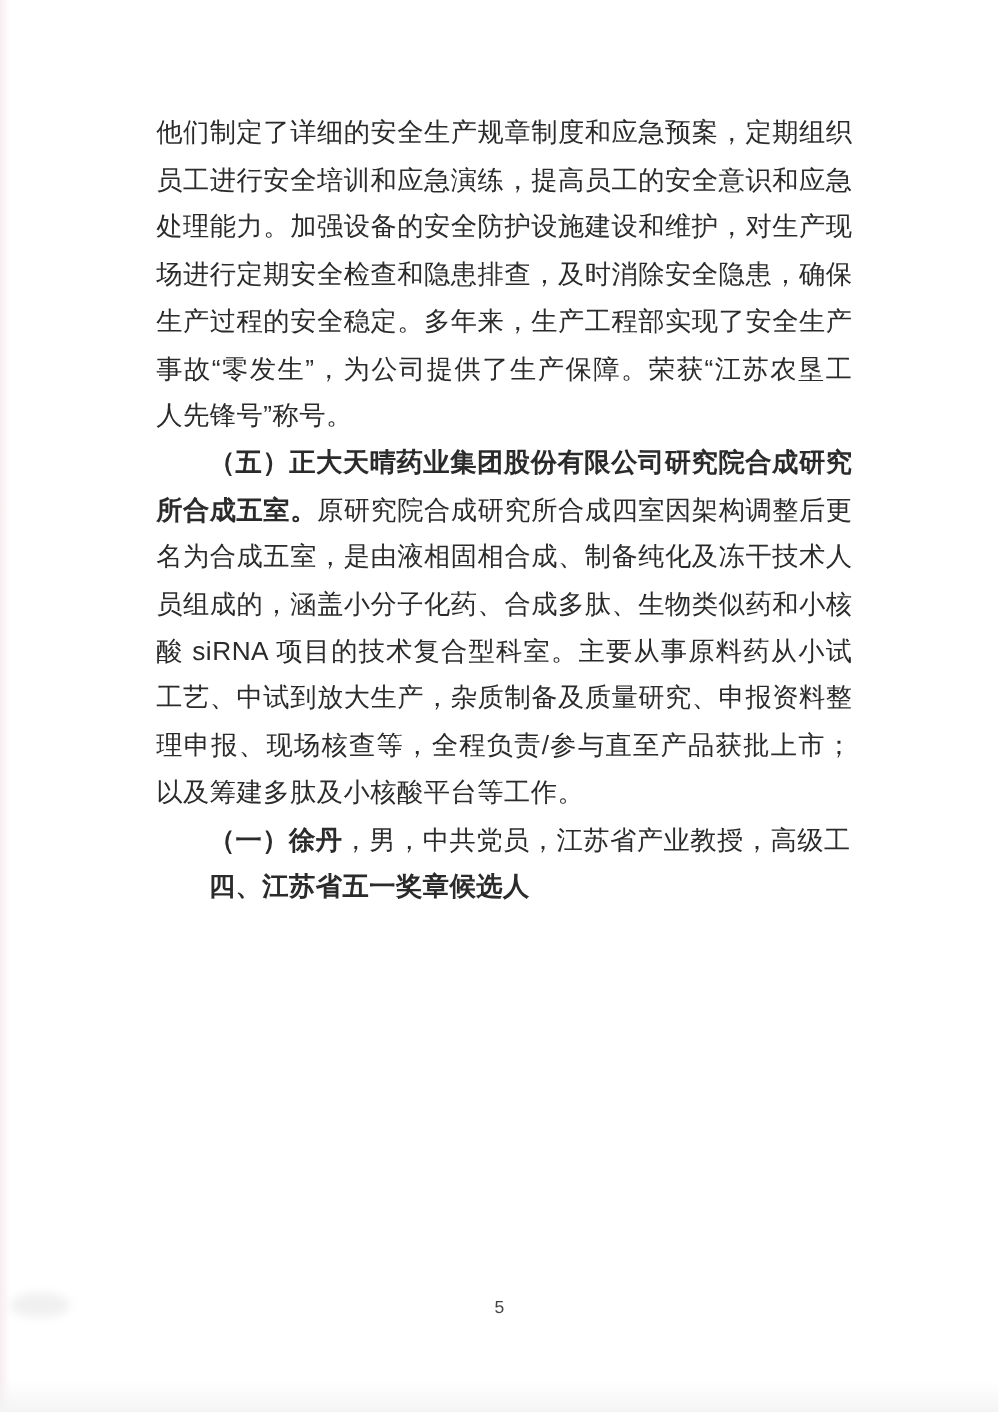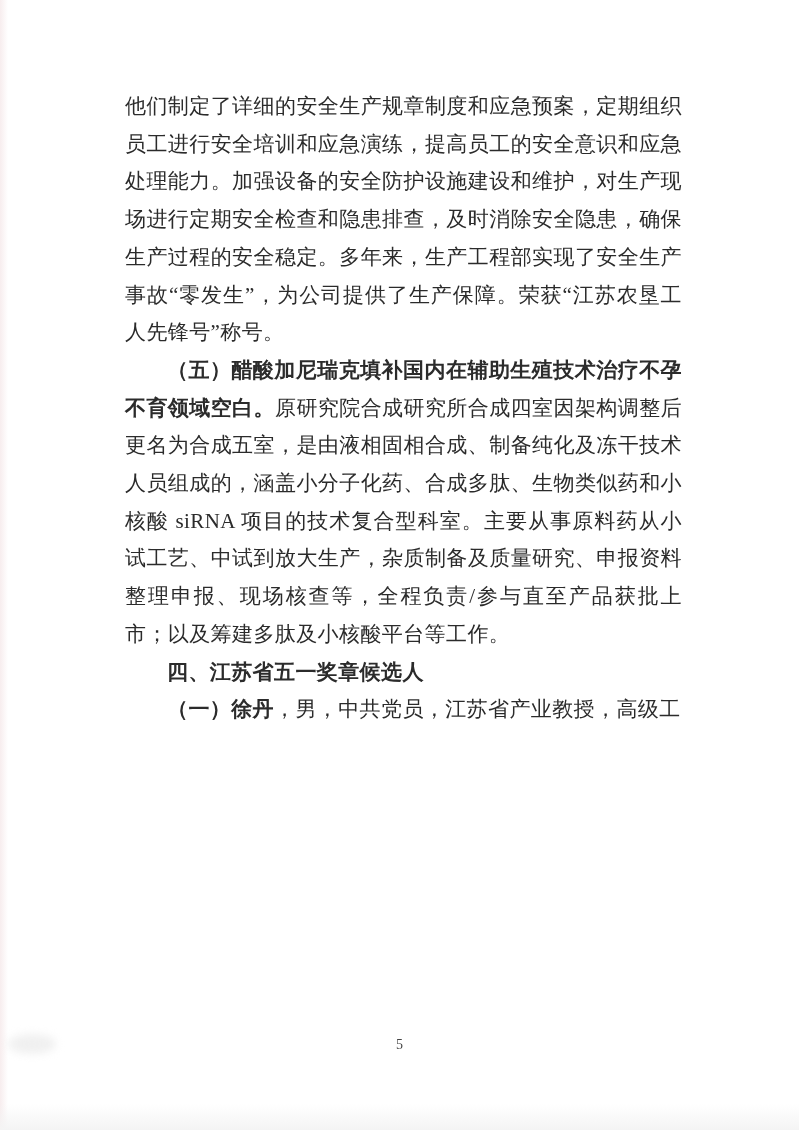--- a/index.html
+++ b/index.html
@@ -6,21 +6,21 @@
       margin: 0;
       padding: 0;
       background: #ffffff;
     }
     .page {
       position: relative;
       width: 799px;
       height: 1130px;
       background: #ffffff;
       overflow: hidden;
-      font-family: Liberation Serif, serif;
+      font-family: Liberation Sans, sans-serif;
       color: #2b2b2b;
     }
     
     .edge-left {
       position: absolute;
       left: 0; top: 0;
       width: 8px; height: 100%;
       background: linear-gradient(to right, #f7edee, rgba(255,255,255,0));
       pointer-events: none;
     }
@@ -73,24 +73,24 @@
 <div class="page">
   <div class="edge-left"></div>
   <div class="edge-bottom"></div>
   <div class="smudge"></div>
 
   <div class="text-block">
     <p>
       <span>他们制定了详细的安全生产规章制度和应急预案，定期组织员工进行安全培训和应急演练，提高员工的安全意识和应急处理能力。加强设备的安全防护设施建设和维护，对生产现场进行定期安全检查和隐患排查，及时消除安全隐患，确保生产过程的安全稳定。多年来，生产工程部实现了安全生产事故“零发生”，为公司提供了生产保障。荣获“江苏农垦工人先锋号”称号。</span>
     </p>
     <p class="indent">
-      <span class="bold">（五）醋酸加尼瑞克填补国内在辅助生殖技术治疗不孕不育领域空白。</span><span>原研究院合成研究所合成四室因架构调整后更名为合成五室，是由液相固相合成、制备纯化及冻干技术人员组成的，涵盖小分子化药、合成多肽、生物类似药和小核酸 siRNA 项目的技术复合型科室。主要从事原料药从小试工艺、中试到放大生产，杂质制备及质量研究、申报资料整理申报、现场核查等，全程负责/参与直至产品获批上市；以及筹建多肽及小核酸平台等工作。</span>
+      <span class="bold">（五）正大天晴药业集团股份有限公司研究院合成研究所合成五室。</span><span>原研究院合成研究所合成四室因架构调整后更名为合成五室，是由液相固相合成、制备纯化及冻干技术人员组成的，涵盖小分子化药、合成多肽、生物类似药和小核酸 siRNA 项目的技术复合型科室。主要从事原料药从小试工艺、中试到放大生产，杂质制备及质量研究、申报资料整理申报、现场核查等，全程负责/参与直至产品获批上市；以及筹建多肽及小核酸平台等工作。</span>
+    </p>
+    <p class="indent">
+      <span class="bold">（一）徐丹</span><span>，男，中共党员，江苏省产业教授，高级工</span>
     </p>
     <p class="indent bold">
       <span>四、江苏省五一奖章候选人</span>
-    </p>
-    <p class="indent">
-      <span class="bold">（一）徐丹</span><span>，男，中共党员，江苏省产业教授，高级工</span>
     </p>
   </div>
 
   <div class="page-number">5</div>
 </div>
 
 </body></html>

